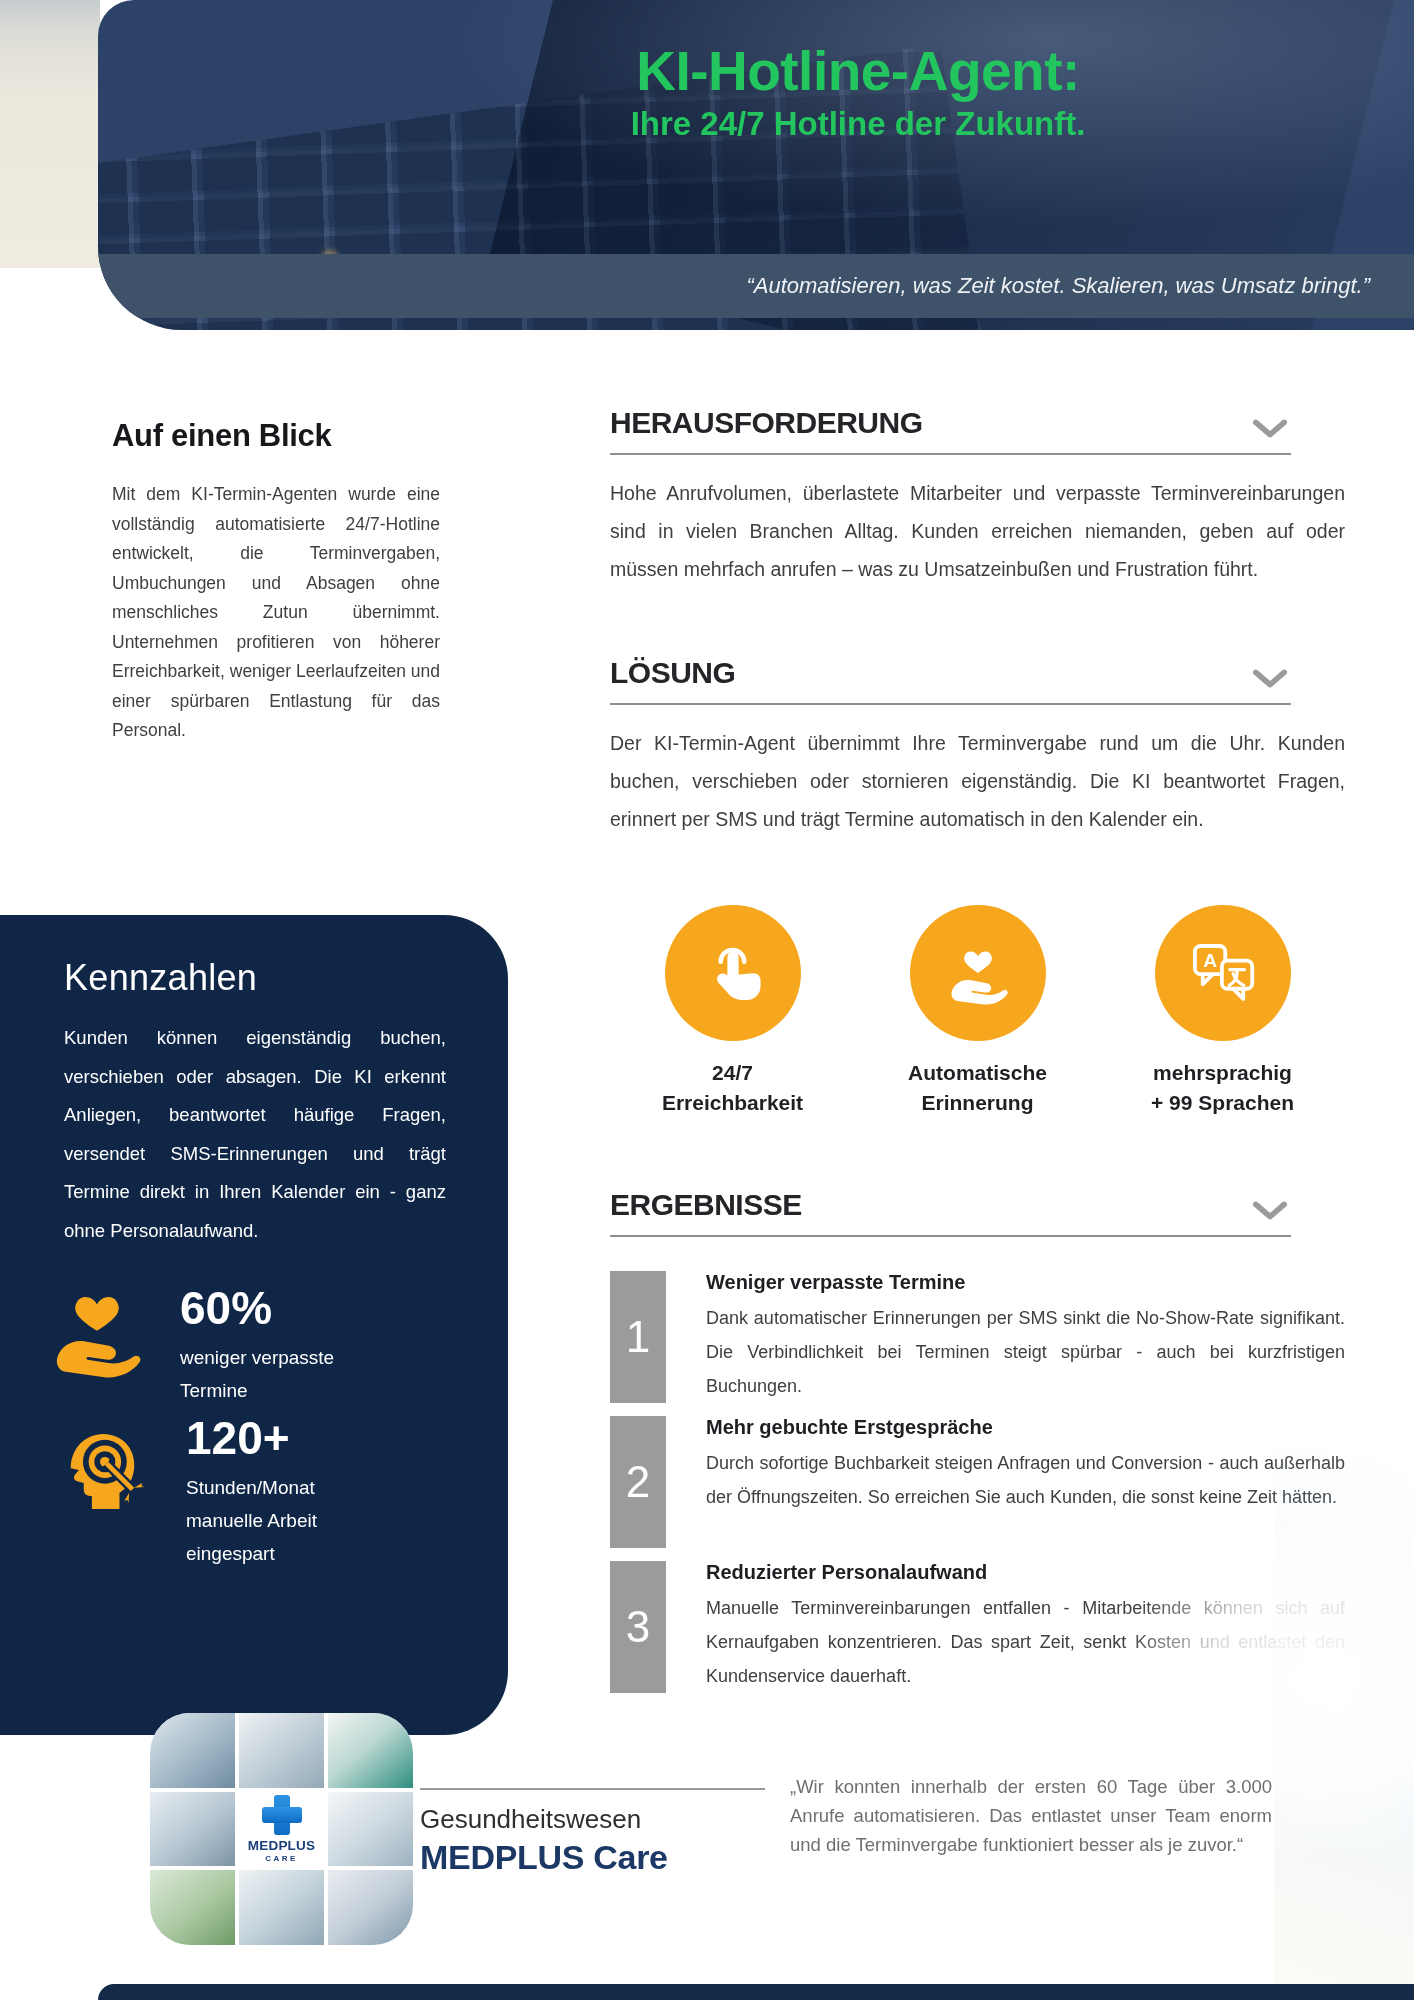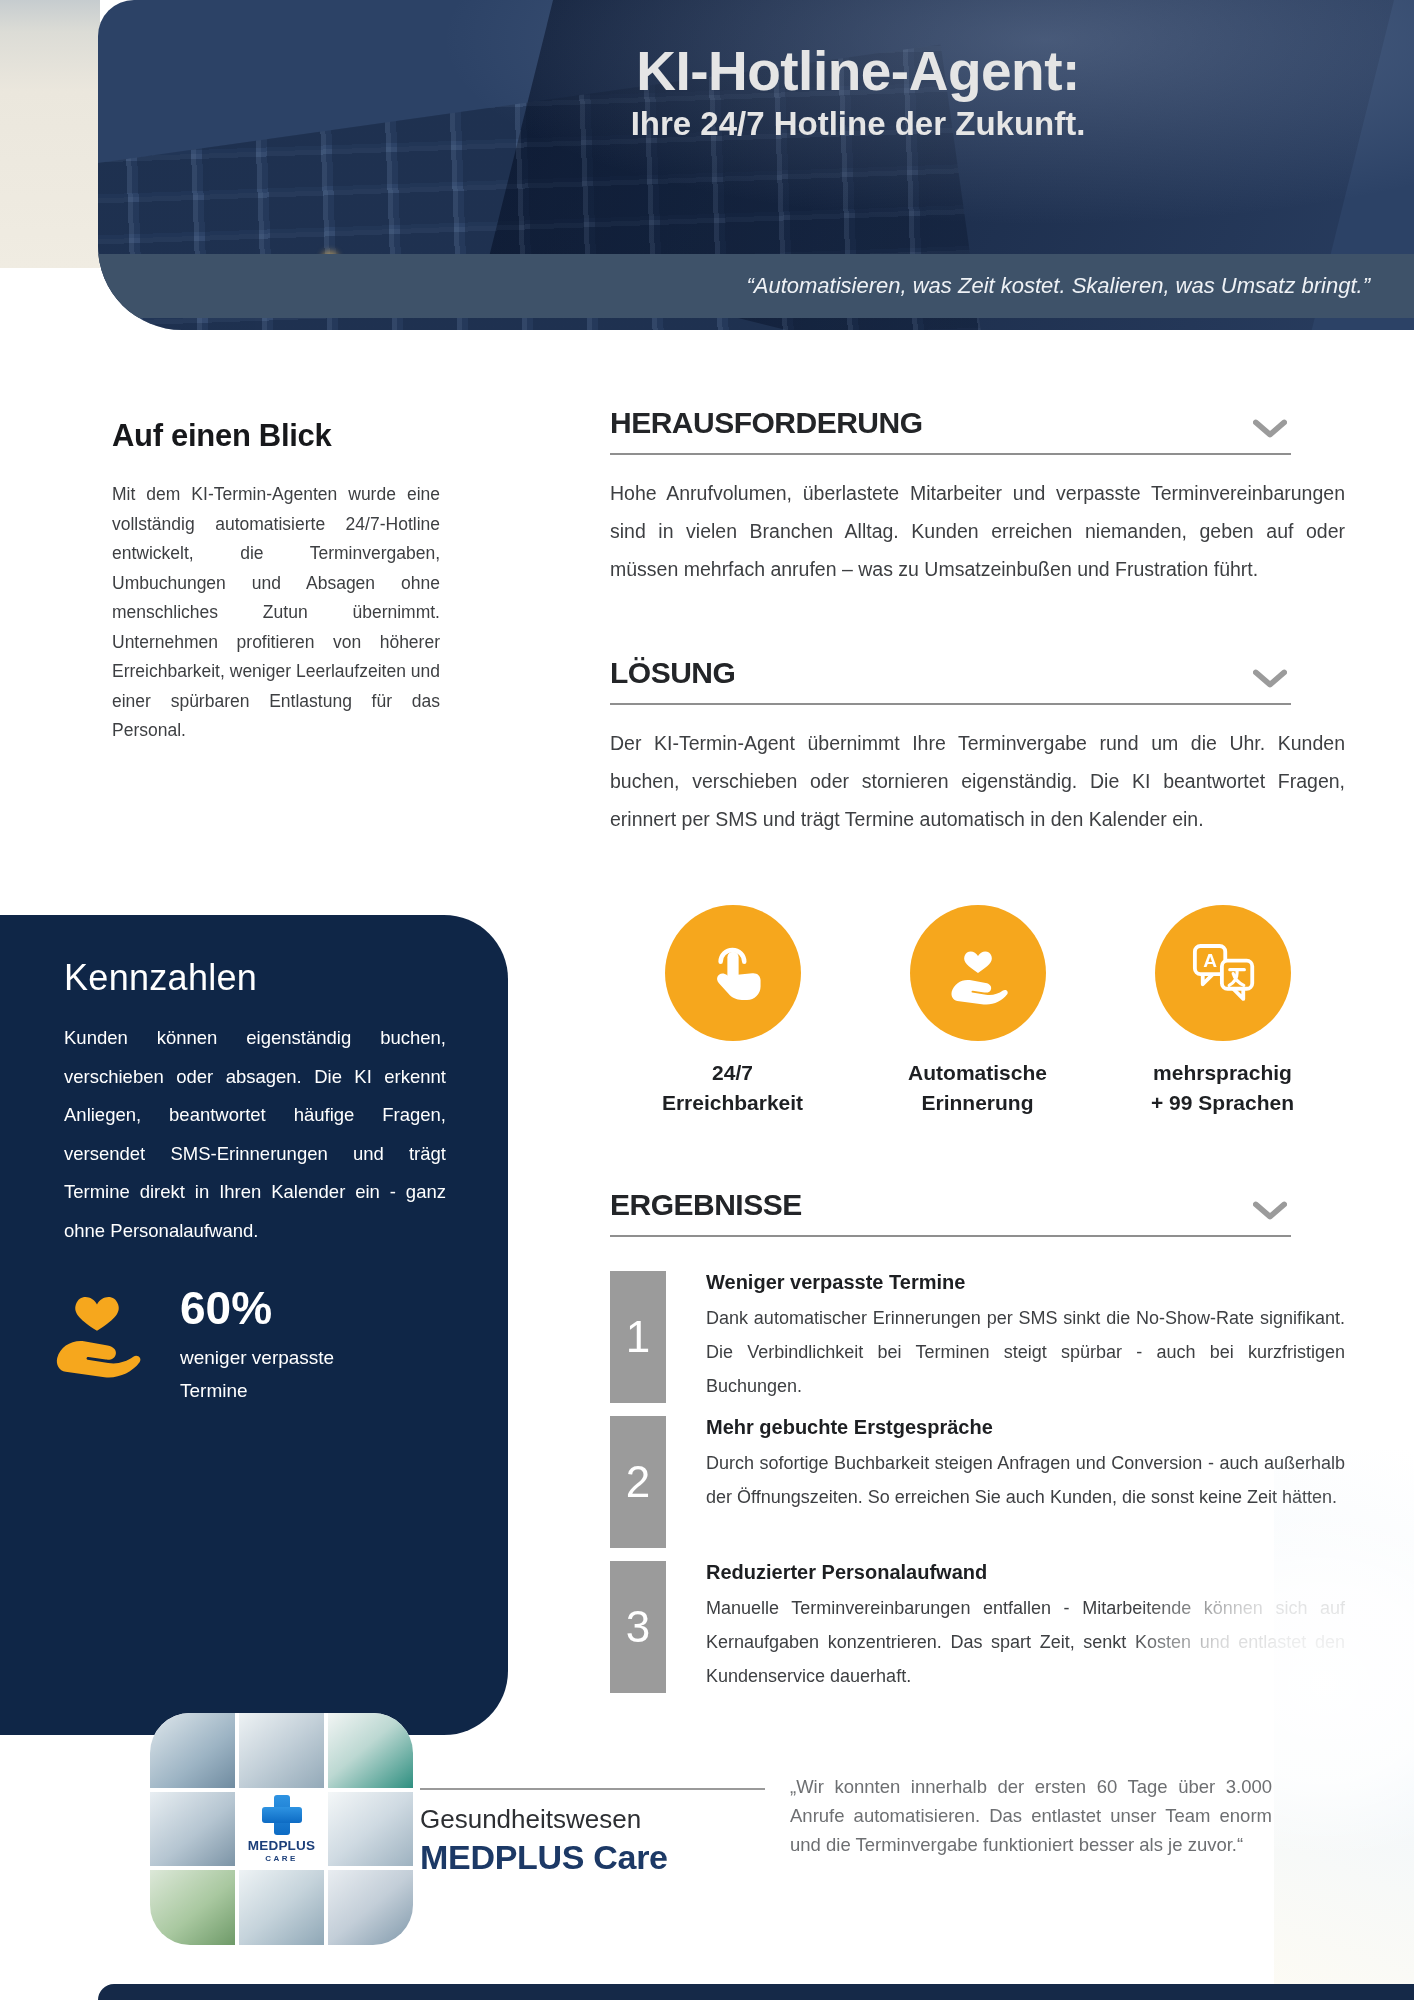--- a/index.html
+++ b/index.html
@@ -19,21 +19,21 @@
   .art-screen{position:absolute;left:34%;top:-60%;width:62%;height:170%;
     background:linear-gradient(100deg,rgba(16,30,56,.92),rgba(30,46,76,.35));transform:rotate(14deg);}
   .art-keys{position:absolute;left:-6%;bottom:-28%;width:72%;height:95%;opacity:.55;transform:rotate(-8deg);
     background:
       repeating-linear-gradient(96deg, rgba(10,22,44,0) 0 6px, rgba(10,22,44,.5) 6px 60px, rgba(140,160,190,.22) 60px 65px),
       repeating-linear-gradient(6deg, rgba(10,22,44,0) 0 4px, rgba(10,22,44,.35) 4px 36px, rgba(140,160,190,.18) 36px 41px);}
   .art-glow{position:absolute;inset:0;
     background:radial-gradient(ellipse at 72% 12%, rgba(150,168,200,.35) 0%, rgba(150,168,200,0) 45%);}
   .art-dot{position:absolute;width:16px;height:12px;border-radius:50%;background:rgba(242,192,92,.6);filter:blur(3px);}
   .dot-a{left:17%;top:76%;} .dot-b{left:21%;top:79%;width:10px;height:8px;}
-  .title-block{position:absolute;left:500px;top:40px;width:520px;text-align:center;color:#e5e5e5;}
+  .title-block{position:absolute;left:500px;top:40px;width:520px;text-align:center;color:#22c55e;}
   .title-main{font-size:55px;line-height:62px;font-weight:800;letter-spacing:-.5px;}
   .title-sub{font-size:33px;line-height:44px;font-weight:800;}
   .quote-bar{position:absolute;left:0;bottom:12px;width:100%;height:64px;background:var(--slate);
     color:#eef1f5;font-style:italic;font-size:22px;line-height:64px;text-align:right;padding-right:44px;}
 
   
   .overview-heading{position:absolute;left:112px;top:418px;font-size:31px;font-weight:800;color:#17181b;letter-spacing:-.3px;}
   .overview-body{position:absolute;left:112px;top:480px;width:328px;font-size:17.5px;line-height:29.5px;
     text-align:justify;color:var(--body_text);}
 
@@ -202,20 +202,36 @@
       <svg class="kstat-icon" viewBox="0 0 64 64">
         <path d="M32 14 c-3-6 -11.5-7 -13.8 0 c-2 6 3.6 10.5 13.8 17.2 c10.2-6.7 15.8-11.2 13.8-17.2 c-2.3-7 -10.8-6 -13.8 0 Z" fill="#f6a71d"></path>
         <path d="M6 49 c2-7.5 9.5-12 17.5-11 l15.5 2.8 c3.8 .7 5.8 3 5.3 5.5 c-.5 2.8 -3.1 4.2 -6.6 3.7 l-11.3-1.7 c-1.2-.2 -1.7 1.4 -.5 1.8 l13.4 2.1 c5.8 1 11.7-.6 16.4-4 c2.7-1.9 6 .8 4.1 3.6 c-5.2 7 -14.4 10.8 -22.9 9.7 L11.5 58 C7.3 57.5 5 53.2 6 49 Z" fill="#f6a71d"></path>
       </svg>
       <div>
         <div class="kstat-value">60%</div>
         <div class="kstat-label">weniger verpasste Termine</div>
       </div>
     </div>
 
+    <div class="kstat kstat2">
+      <svg class="kstat-icon" viewBox="0 0 64 64" style="width:104px;flex:0 0 104px;">
+        <path d="M14 34 c0-13 10-22 22-21 c11 1 18 10 17 21 c-.6 7-4 12-9 15 v10 h-17 v-8 c-3 0-5-1-5-4 v-4 l-4-1 c-2-.6-2.6-2.4-1.4-4 l2.4-3 Z" fill="#f6a71d"></path>
+        <circle cx="35" cy="30" r="13.5" fill="#0f2647"></circle>
+        <circle cx="35" cy="30" r="10" fill="#f6a71d"></circle>
+        <circle cx="35" cy="30" r="6.5" fill="#0f2647"></circle>
+        <circle cx="35" cy="30" r="3" fill="#f6a71d"></circle>
+        <line x1="36" y1="31" x2="52" y2="47" stroke="#0f2647" stroke-width="6"></line>
+        <line x1="36" y1="31" x2="52" y2="47" stroke="#f6a71d" stroke-width="3"></line>
+        <path d="M50 49 l-3 5 l2-0.5 l0.5 2 Z M53 46 l5-3 l-0.5 2 l2 0.5 Z" fill="#f6a71d"></path>
+      </svg>
+      <div>
+        <div class="kstat-value">120+</div>
+        <div class="kstat-label">Stunden/Monat manuelle Arbeit eingespart</div>
+      </div>
+    </div>
   </div>
 
   <div class="r-section sec-results">
     <div class="sec-title">ERGEBNISSE</div>
     <svg class="sec-chevron" viewBox="0 0 36 22">
       <path d="M3 4 L18 17 L33 4" stroke="#9b9b9b" stroke-width="6" fill="none" stroke-linecap="round" stroke-linejoin="round"></path>
     </svg>
     <div class="sec-rule"></div>
 
     <div class="result-items">

